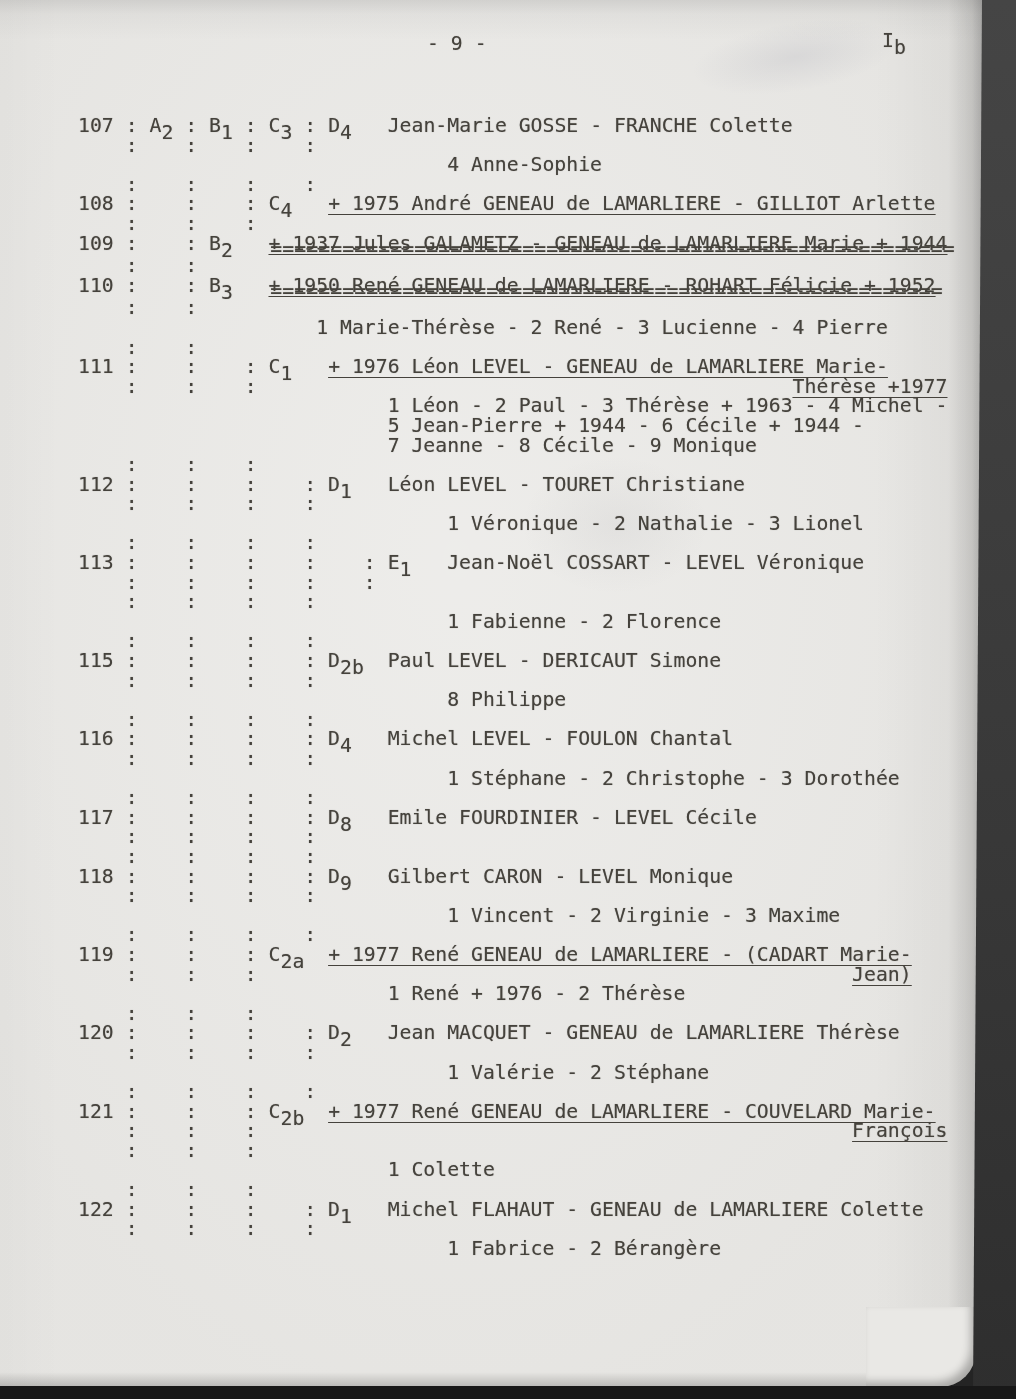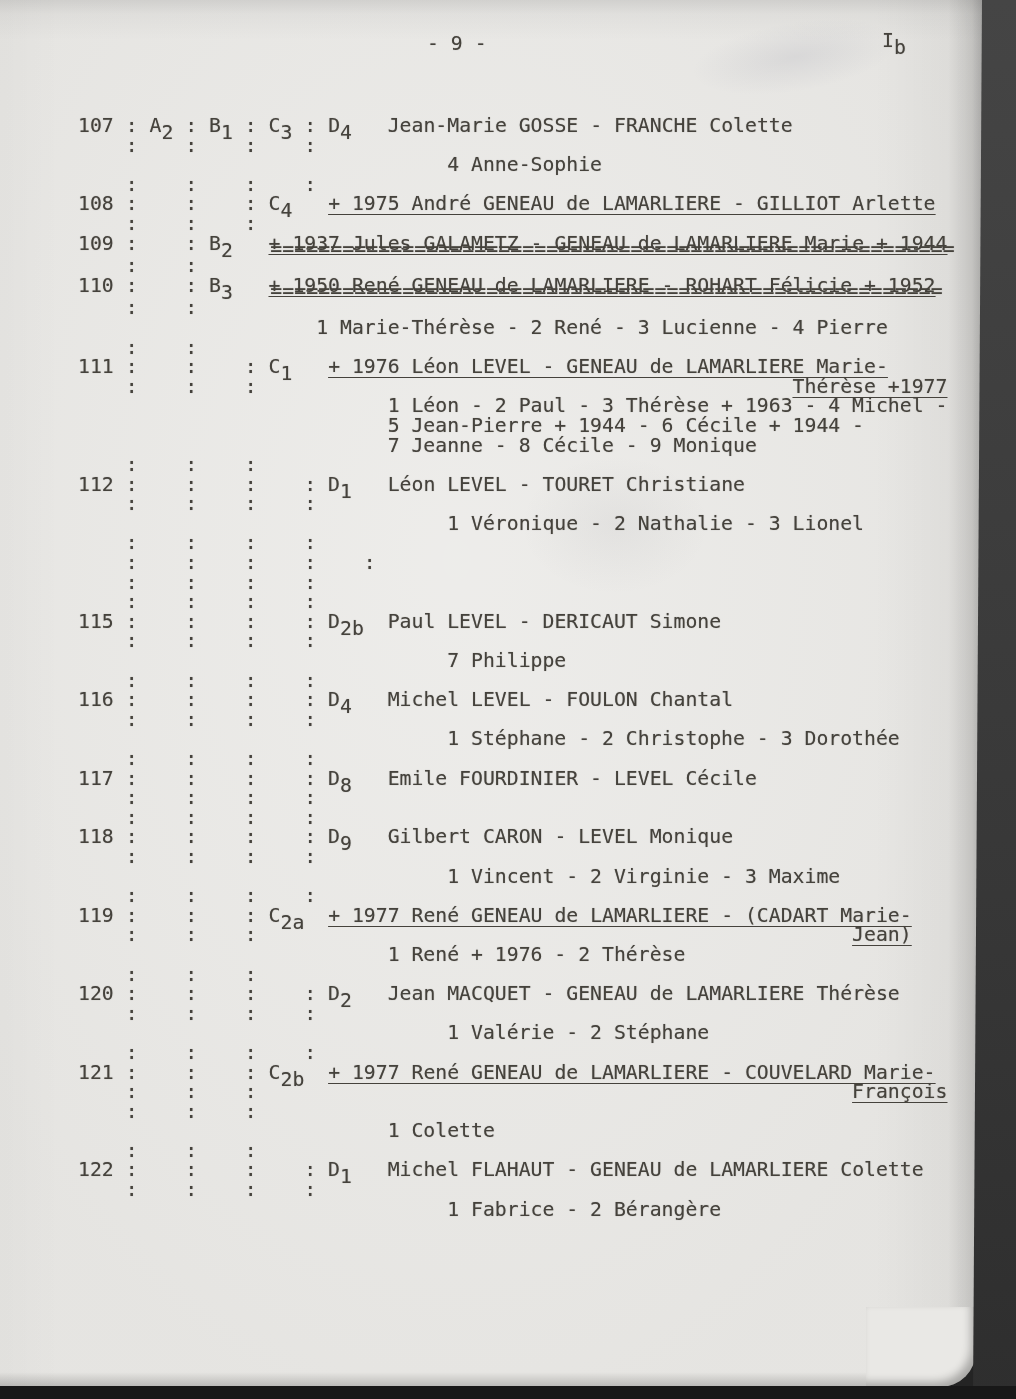--- a/index.html
+++ b/index.html
@@ -77,26 +77,28 @@
     <div class="line">111 :    :    : C<sub>1</sub>   <span class="u">+ 1976 Léon LEVEL - GENEAU de LAMARLIERE Marie-</span></div>
     <div class="line">    :    :    :                                             <span class="u">Thérèse +1977</span></div>
     <div class="line">                          1 Léon - 2 Paul - 3 Thérèse + 1963 - 4 Michel -</div>
     <div class="line">                          5 Jean-Pierre + 1944 - 6 Cécile + 1944 -</div>
     <div class="line">                          7 Jeanne - 8 Cécile - 9 Monique</div>
     <div class="line">    :    :    :</div>
     <div class="line">112 :    :    :    : D<sub>1</sub>   Léon LEVEL - TOURET Christiane</div>
     <div class="line">    :    :    :    :</div>
     <div class="line">                               1 Véronique - 2 Nathalie - 3 Lionel</div>
     <div class="line">    :    :    :    :</div>
+    <div class="line">113 :    :    :    :    : E<sub>1</sub>   Jean-Noël COSSART - LEVEL Véronique</div>
     <div class="line">    :    :    :    :    :</div>
     <div class="line">    :    :    :    :</div>
+    <div class="line">                               1 Fabienne - 2 Florence</div>
     <div class="line">    :    :    :    :</div>
     <div class="line">115 :    :    :    : D<sub>2b</sub>  Paul LEVEL - DERICAUT Simone</div>
     <div class="line">    :    :    :    :</div>
-    <div class="line">                               7 Philippe</div>
+    <div class="line">                               8 Philippe</div>
     <div class="line">    :    :    :    :</div>
     <div class="line">116 :    :    :    : D<sub>4</sub>   Michel LEVEL - FOULON Chantal</div>
     <div class="line">    :    :    :    :</div>
     <div class="line">                               1 Stéphane - 2 Christophe - 3 Dorothée</div>
     <div class="line">    :    :    :    :</div>
     <div class="line">117 :    :    :    : D<sub>8</sub>   Emile FOURDINIER - LEVEL Cécile</div>
     <div class="line">    :    :    :    :</div>
     <div class="line">    :    :    :    :</div>
     <div class="line">118 :    :    :    : D<sub>9</sub>   Gilbert CARON - LEVEL Monique</div>
     <div class="line">    :    :    :    :</div>

